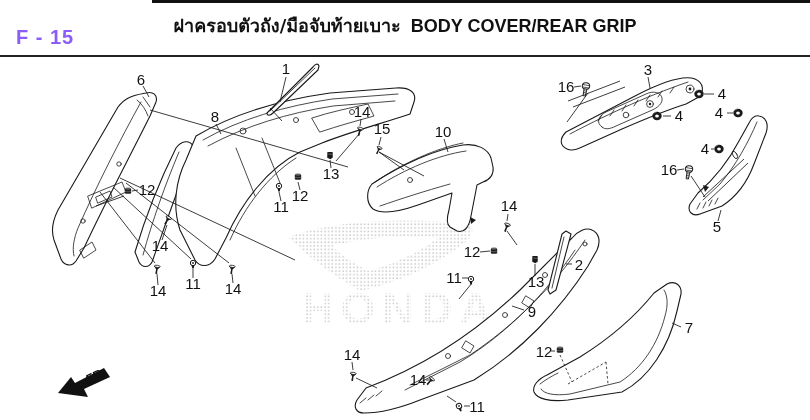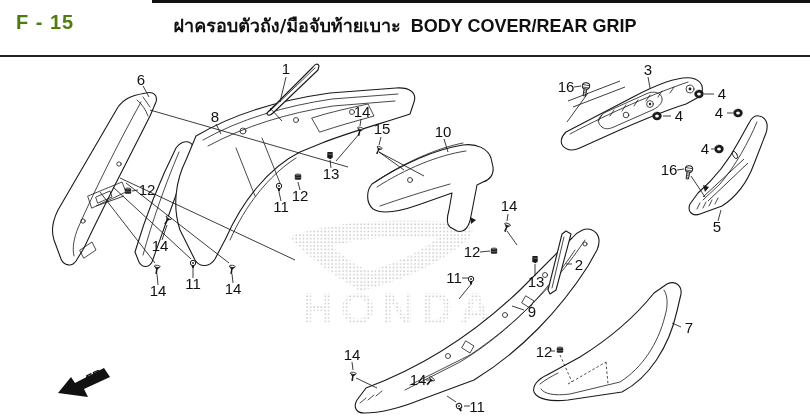--- a/index.html
+++ b/index.html
@@ -1,19 +1,19 @@
 <!DOCTYPE html>
 <html><head>
 <meta charset="utf-8">
 <style>
   html,body{margin:0;padding:0;background:#fff;}
   .page{position:relative;width:810px;height:420px;background:#fff;overflow:hidden;
         font-family:"DejaVu Sans","Liberation Sans",sans-serif;}
   .topline{position:absolute;top:0;left:152px;right:0;height:3px;background:#111;}
-  .hdr-code{position:absolute;top:11px;left:16px;font-size:20px;font-weight:bold;color:#4d7c0f;
+  .hdr-code{position:absolute;top:26px;left:16px;font-size:20px;font-weight:bold;color:#8b5cf6;
             font-family:"Liberation Sans",sans-serif;letter-spacing:1px;}
   .hdr-title{position:absolute;top:11px;left:0;width:100%;text-align:center;font-size:18px;
              font-weight:bold;color:#111;white-space:nowrap;}
   .hdr-title .en{font-family:"Liberation Sans",sans-serif;margin-left:10px;}
   .rule{position:absolute;top:55px;left:0;width:100%;height:2px;background:#222;}
   svg{position:absolute;top:0;left:0;}
   .p{fill:#fff;stroke:#1a1a1a;stroke-width:1.1;stroke-linejoin:round;stroke-linecap:round;}
   .d{fill:none;stroke:#1a1a1a;stroke-width:0.8;stroke-linecap:round;}
   .dash{stroke:#1a1a1a;stroke-width:0.8;stroke-dasharray:2.5 2.2;fill:none;}
   text.cl{font:15px "Liberation Sans",sans-serif;fill:#111;text-anchor:middle;}

